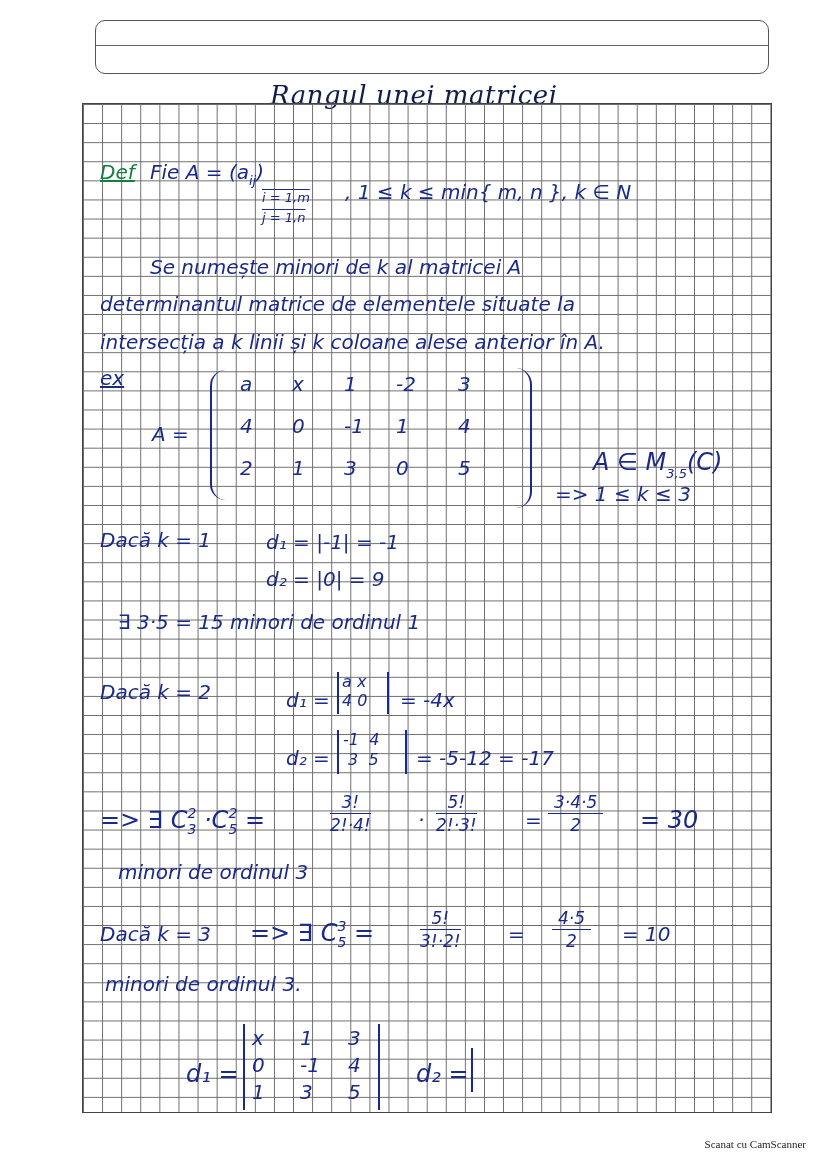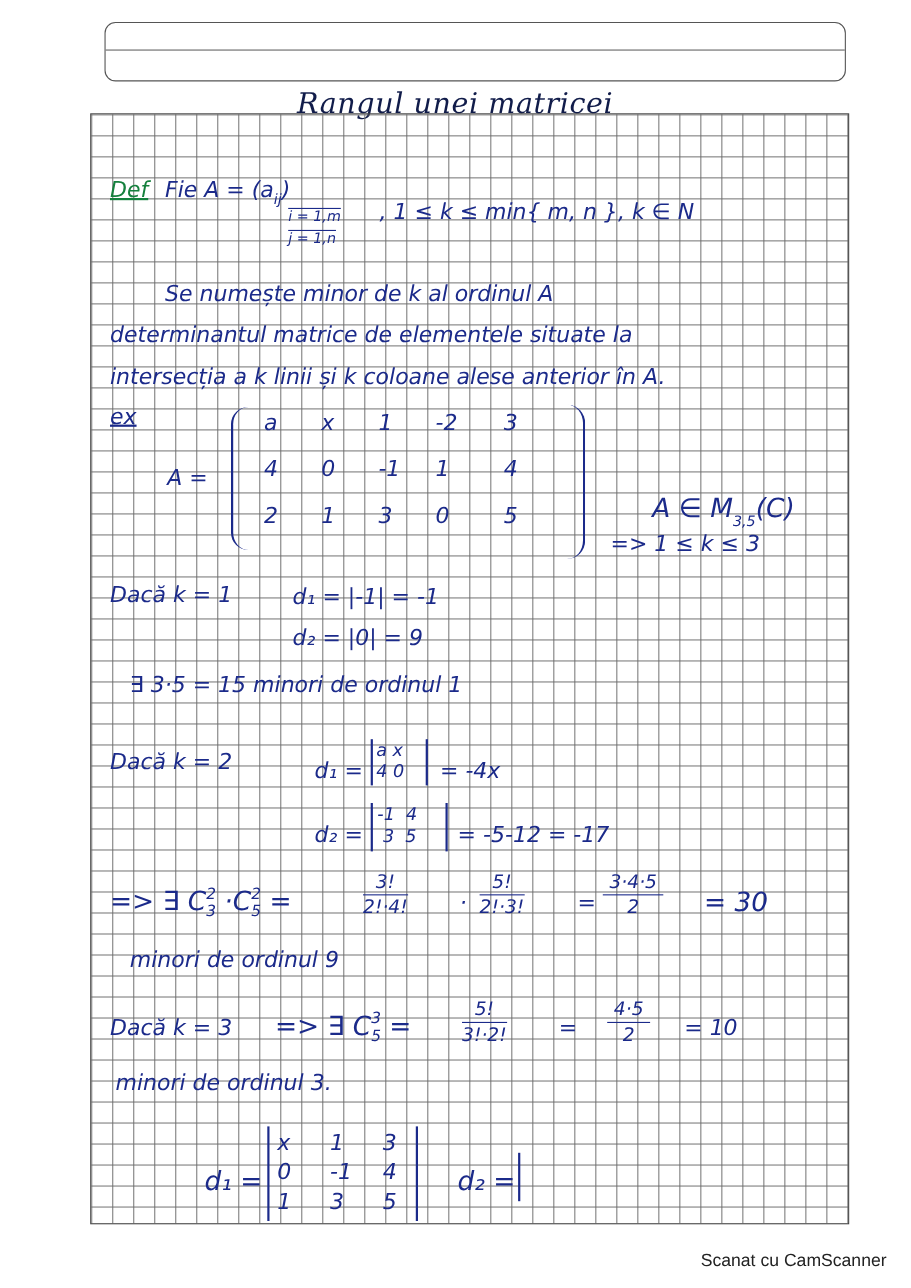--- a/index.html
+++ b/index.html
@@ -22,43 +22,43 @@
   .sm { font-size:13px; }
   .md { font-size:20px; }
   .lg { font-size:24px; }
   .under { text-decoration:underline; }
   .overline { text-decoration:overline; }
   .matrix-paren { position:absolute; border:2px solid #1b2a8a; border-radius:50%/12%; }
   .vbar { position:absolute; border-left:2px solid #1b2a8a; }
   .frac { position:absolute; text-align:center; color:#1b2a8a; font-style:italic; font-size:17px; }
   .frac .num { display:block; padding:0 6px 1px; border-bottom:1.5px solid #1b2a8a; }
   .frac .den { display:block; padding-top:1px; }
-  .footer { position:absolute; right:22px; top:1138px; font-size:16px; color:#222;
-            font-family:Liberation Sans, sans-serif; }
+  .footer { position:absolute; right:22px; top:1138px; font-size:11px; color:#222;
+            font-family:Liberation Serif, serif; }
 </style>
 </head>
 <body>
 
 <div class="header-box">
   <div class="header-line"></div>
 </div>
 
 <div class="title">Rangul unei matricei</div>
 
 <div class="grid"></div>
 
 <div class="ink black md under" style="left:100px;top:160px;">Def</div>
 <div class="ink md" style="left:150px;top:160px;">
   <span>Fie A = (a</span><span class="sm" style="vertical-align:-6px;">ij</span><span>)</span>
 </div>
 <div class="ink sm overline" style="left:262px;top:190px;">i = 1,m</div>
 <div class="ink sm overline" style="left:262px;top:210px;">j = 1,n</div>
 <div class="ink md" style="left:345px;top:180px;">, 1 ≤ k ≤ min{ m, n }, k ∈ N</div>
 
-<div class="ink md" style="left:150px;top:255px;">Se numește minor de k al ordinul A</div>
+<div class="ink md" style="left:150px;top:255px;">Se numește minori de k al matricei A</div>
 <div class="ink md" style="left:100px;top:292px;">determinantul matrice de elementele situate la</div>
 <div class="ink md" style="left:100px;top:330px;">intersecția a k linii și k coloane alese anterior în A.</div>
 
 <div class="ink md under" style="left:100px;top:366px;">ex</div>
 <div class="ink md" style="left:152px;top:422px;">A =</div>
 <div class="matrix-paren" style="left:210px;top:370px;width:30px;height:130px;border-right:none;border-top:none;border-bottom:none;"></div>
 <div class="matrix-paren" style="left:500px;top:368px;width:30px;height:140px;border-left:none;border-top:none;border-bottom:none;"></div>
 <div style="position:absolute;left:240px;top:372px;width:260px;">
   <div style="display:flex;height:42px;">
     <span class="ink md" style="position:static;width:52px;">a</span>
@@ -124,21 +124,21 @@
 <div class="frac" style="left:436px;top:792px;">
     <span class="num">5!</span>
     <span class="den">2!·3!</span>
   </div>
 <div class="ink md" style="left:525px;top:808px;">=</div>
 <div class="frac" style="left:548px;top:792px;">
     <span class="num">3·4·5</span>
     <span class="den">2</span>
   </div>
 <div class="ink lg" style="left:640px;top:806px;">= 30</div>
-<div class="ink md" style="left:118px;top:860px;">minori de ordinul 9</div>
+<div class="ink md" style="left:118px;top:860px;">minori de ordinul 3</div>
 
 <div class="ink md" style="left:100px;top:922px;">Dacă k = 3</div>
 <div class="ink lg" style="left:250px;top:918px;">
   <span>=&gt; ∃ C</span><span style="display:inline-block;vertical-align:middle;font-size:14px;line-height:16px;"><span style="display:block;">3</span><span style="display:block;">5</span></span>
   <span>=</span>
 </div>
 <div class="frac" style="left:420px;top:908px;">
     <span class="num">5!</span>
     <span class="den">3!·2!</span>
   </div>

